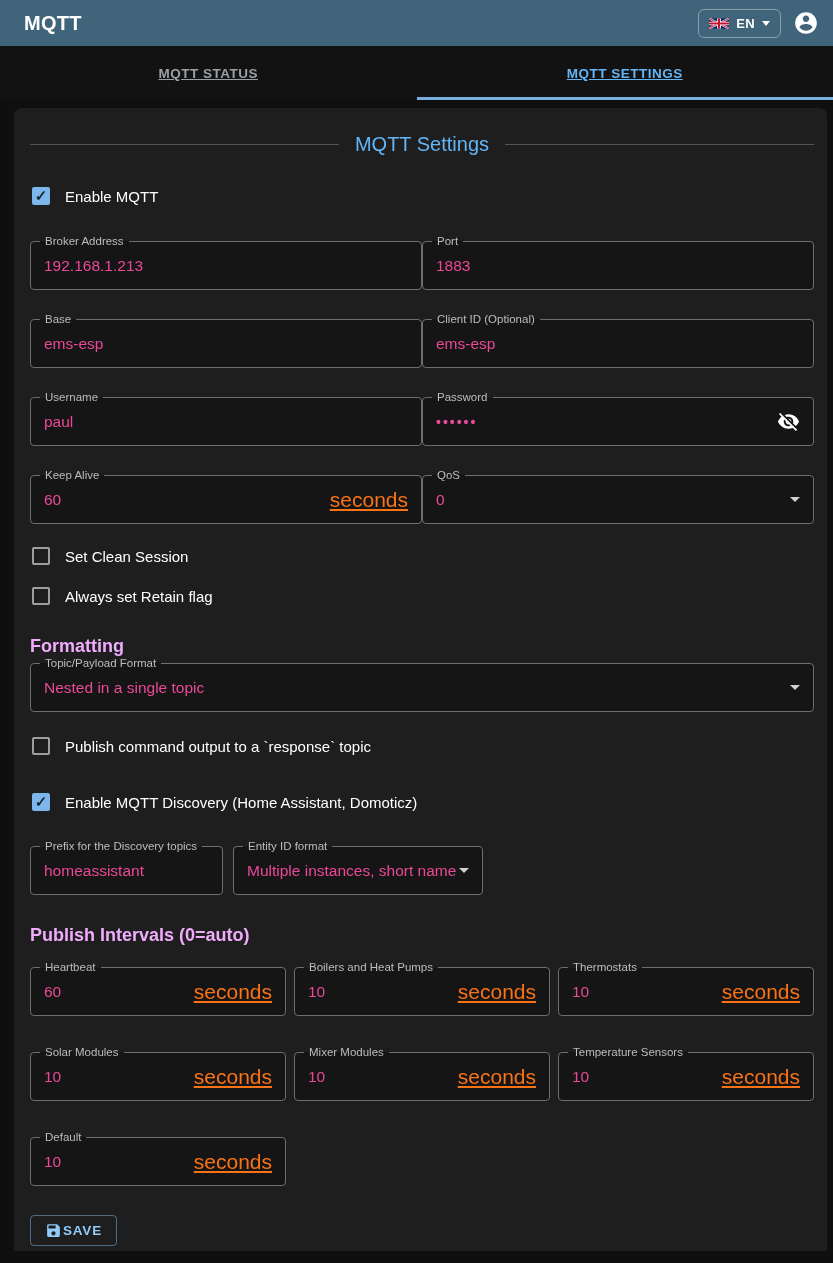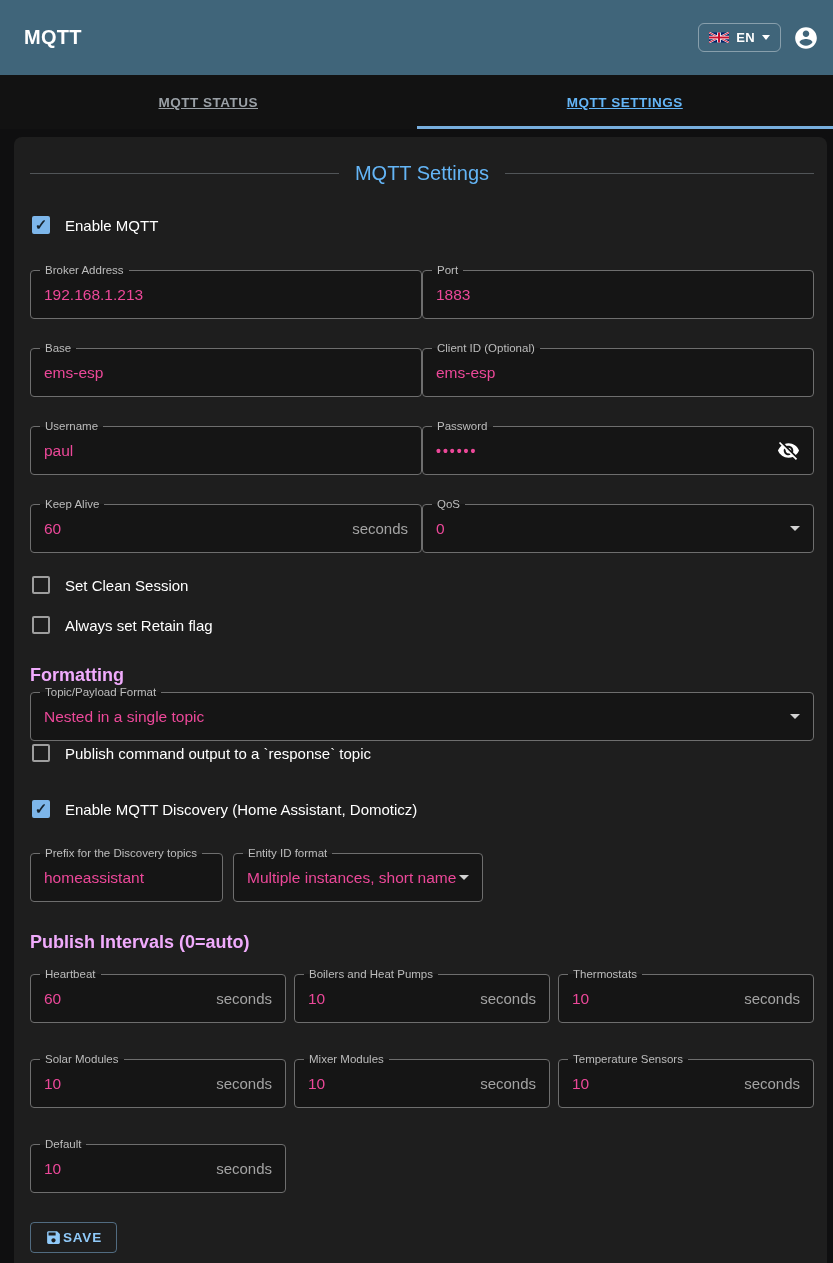--- a/index.html
+++ b/index.html
@@ -4,21 +4,21 @@
 <style>
   * { box-sizing: border-box; margin: 0; padding: 0; }
   html, body { background: #0f0f10; }
   body {
     width: 833px; height: 1263px; margin: 0 auto; overflow: hidden;
     font-family: "Liberation Sans", sans-serif; color: #fff; position: relative;
   }
 
   
   .appbar {
-    height: 75px; background: #40657a; display: flex; align-items: center;
+    height: 46px; background: #40657a; display: flex; align-items: center;
     padding: 0 14px 0 24px;
   }
   .appbar-title { font-size: 20px; font-weight: bold; letter-spacing: .3px; color: #fff; }
   .appbar-right { margin-left: auto; display: flex; align-items: center; gap: 12px; }
   .lang-btn {
     display: flex; align-items: center; gap: 7px;
     border: 1px solid rgba(255,255,255,.38); border-radius: 6px;
     padding: 6px 10px; background: transparent; cursor: pointer;
   }
   .lang-flag svg { display: block; width: 20px; height: 11px; }
@@ -77,42 +77,42 @@
     background: #151515; display: flex; align-items: center; padding: 0 13px;
     cursor: text;
   }
   .tfield.select { cursor: pointer; }
   .tfield > label {
     position: absolute; top: -8px; left: 9px; font-size: 11.5px; line-height: 15px;
     color: #bdbdbd; padding: 0 5px; white-space: nowrap;
     background: linear-gradient(#1e1e1e 50%, #151515 50%);
   }
   .tvalue { font-size: 15.5px; color: #ec4899; white-space: nowrap; }
-  .tsuffix { margin-left: auto; font-size: 15px; color: #a3a3a3; }
+  .tsuffix { margin-left: auto; font-size: 21px; color: #f97316; text-decoration: underline; }
   .sel-caret {
     margin-left: auto; width: 0; height: 0;
     border-left: 5px solid transparent; border-right: 5px solid transparent;
     border-top: 5.5px solid #d2d2d2;
   }
   .eye-btn { margin-left: auto; width: 23px; height: 23px; cursor: pointer; }
   .eye-btn svg { width: 23px; height: 23px; fill: #fff; display: block; }
   .pw-dots { letter-spacing: 2px; font-weight: bold; font-size: 14px; }
 
   
   .section-h { color: #f0abfc; font-size: 18px; font-weight: bold; height: 21px; }
 
   
   .mt-title-after { margin-top: 28px; }       
   .mt-row1  { margin-top: 33px; }
   .mt-row   { margin-top: 29px; }
   .mt-cb1   { margin-top: 20px; }
   .mt-cb2   { margin-top: 16px; }
   .mt-fmt-h { margin-top: 28px; }
   .mt-fmt-f { margin-top: 6px; }
-  .mt-resp  { }
+  .mt-resp  { margin-top: 22px; }
   .mt-disc  { margin-top: 32px; align-items: center; }
   .mt-discf { margin-top: 32px; }
   .mt-int-h { margin-top: 30px; }
   .mt-int1  { margin-top: 21px; }
   .mt-int   { margin-top: 36px; }
   .mt-save  { margin-top: 29px; }
 
   
   .save-btn {
     display: inline-flex; align-items: center; gap: 1px; height: 31px;

